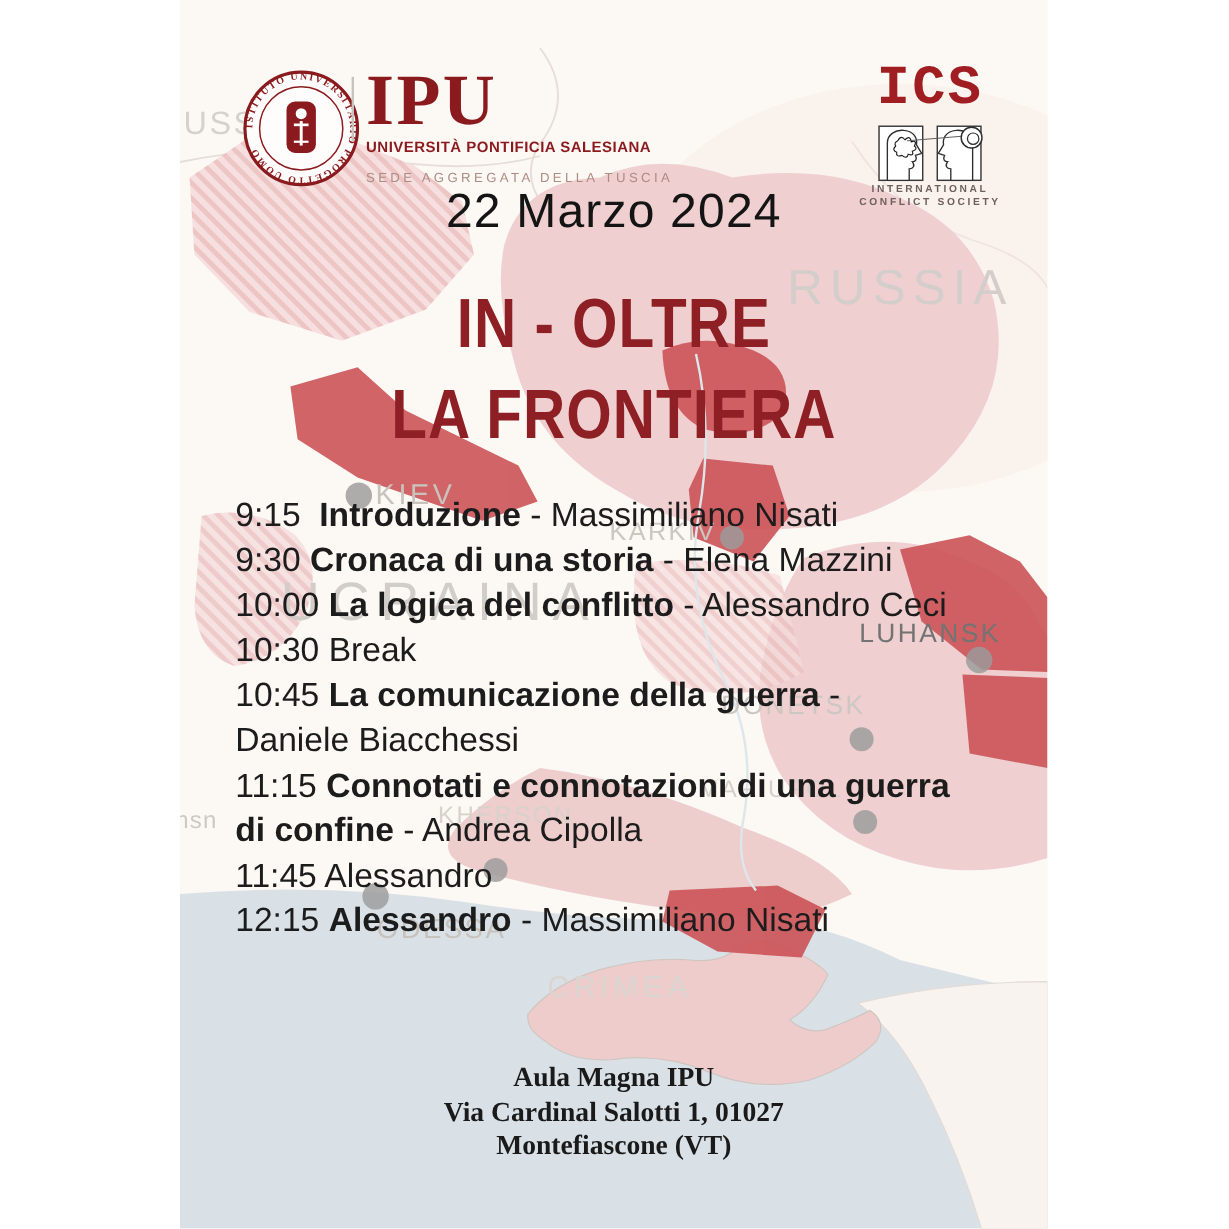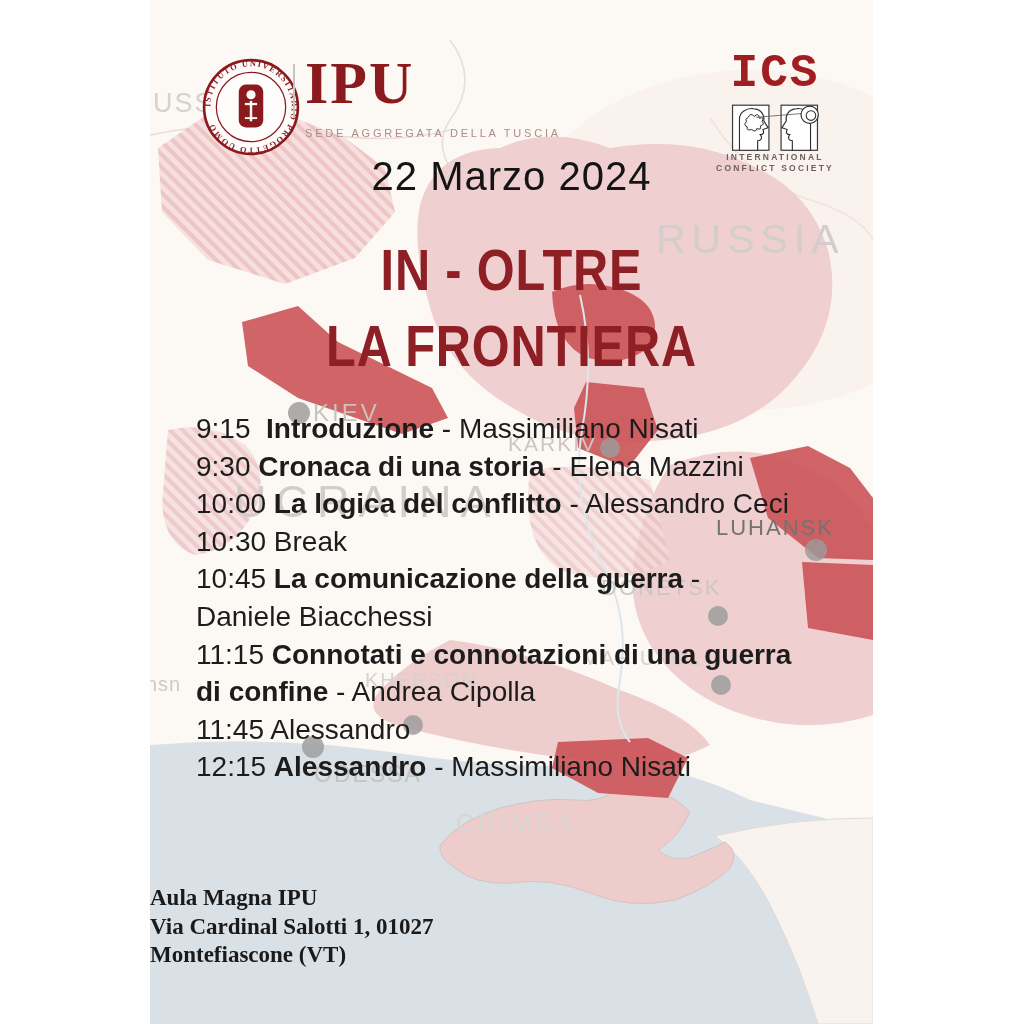--- a/index.html
+++ b/index.html
@@ -57,21 +57,21 @@
   .schedule{
     position:absolute;left:46px;top:410px;width:670px;
     font-size:28px;line-height:37.6px;color:#1c1c1c;
   }
   .sched-line{white-space:pre;}
   .sched-line .b{font-weight:700;}
   .sched-line .reg{font-weight:400;}
 
   
   .venue{
-    position:absolute;left:0;top:884px;width:723px;
+    position:absolute;left:0;top:884px;width:723px;text-align:center;
     font-family:"Liberation Serif",serif;font-weight:700;color:#1a1a1a;
     font-size:23px;line-height:28.5px;letter-spacing:0;
   }
 </style>
 </head>
 <body>
 
 <div class="poster">
 
   <svg class="map-svg" viewBox="0 0 723 1024" preserveAspectRatio="none">
@@ -151,20 +151,21 @@
         <rect x="38" y="28" width="24" height="42" rx="7" fill="#8a1a1e"></rect>
         <circle cx="50" cy="38" r="4.5" fill="#fffdfb"></circle>
         <rect x="44" y="46" width="12" height="2.2" fill="#fffdfb"></rect>
         <rect x="48.8" y="44" width="2.4" height="20" fill="#fffdfb"></rect>
         <rect x="44" y="60" width="12" height="1.8" fill="#fffdfb"></rect>
       </svg>
     </div>
     <div class="ipu-divider"></div>
     <div class="ipu-text">
       <div class="ipu-acronym">IPU</div>
+      <div class="ipu-line1">UNIVERSITÀ PONTIFICIA SALESIANA</div>
       <div class="ipu-line2">SEDE AGGREGATA DELLA TUSCIA</div>
     </div>
 
     <div class="ics-logo">
       <div class="ics-acronym">ICS</div>
       <svg class="ics-faces" width="96" height="52" viewBox="0 0 110 60">
 
         <g>
           <rect x="6" y="6" width="42" height="52" fill="#ffffff" stroke="#3a3a3a" stroke-width="1.4"></rect>
           <path d="M30,10 C40,11 43,18 42,24 L47,32 L41,34 C43,38 41,40 38,40 C41,44 39,47 35,47 L35,58 L14,58 L14,22 C14,14 22,9 30,10 Z" fill="#ffffff" stroke="#2e2e2e" stroke-width="1.3"></path>

